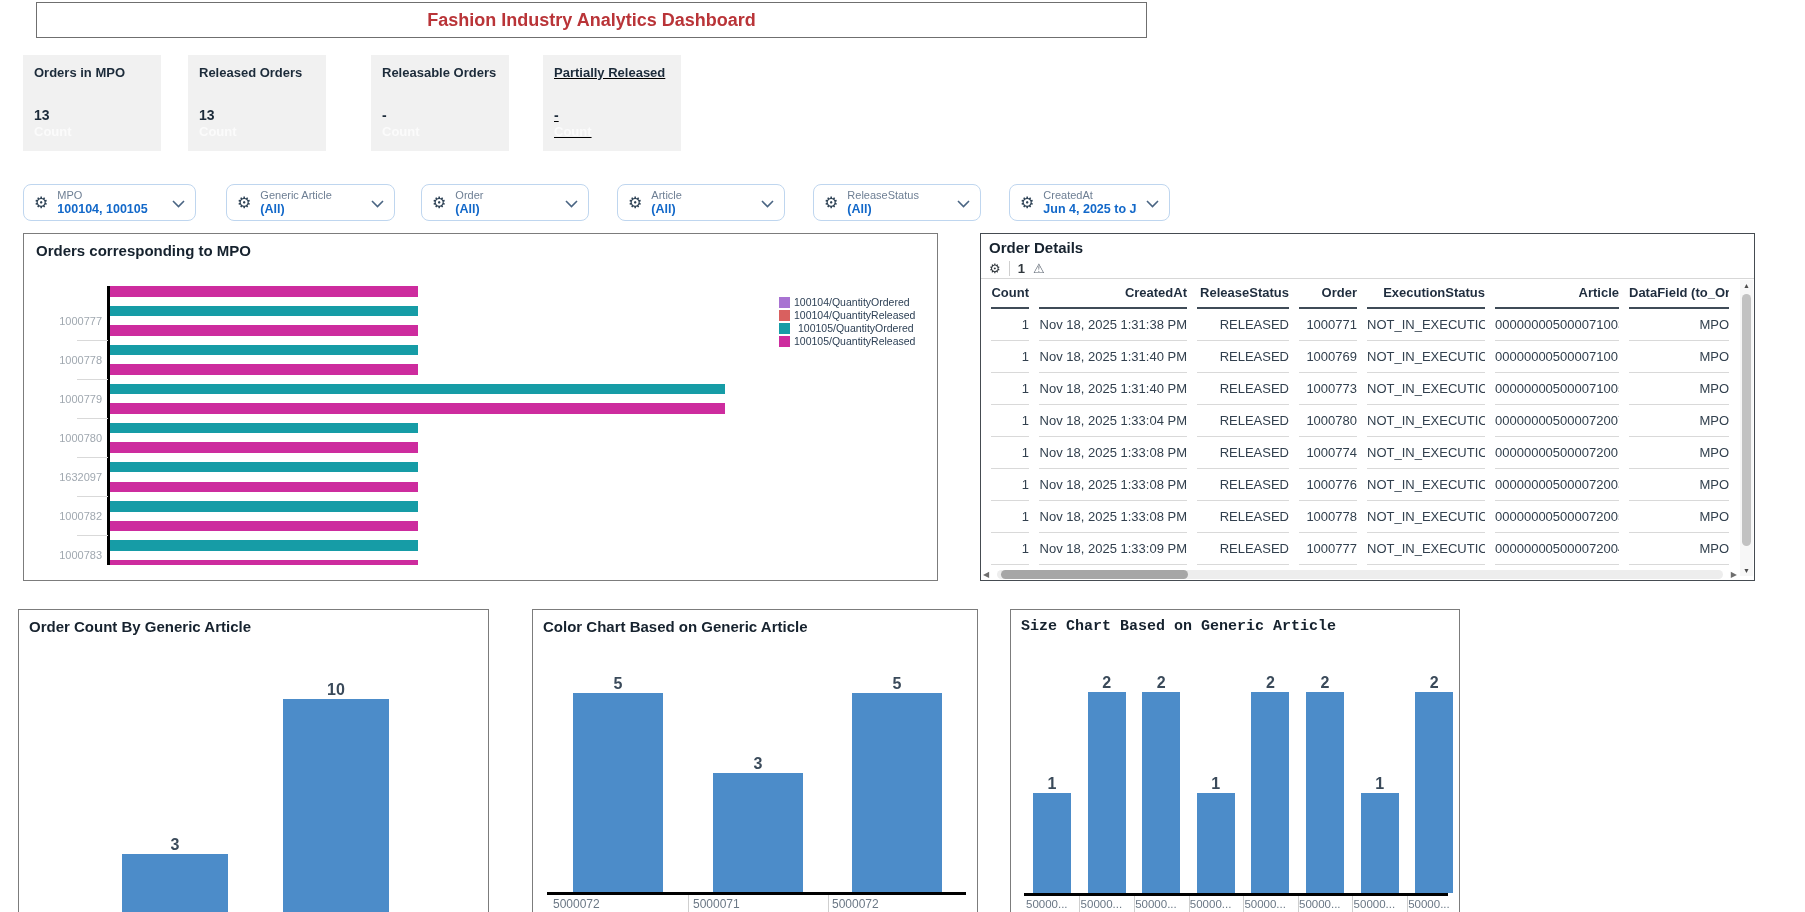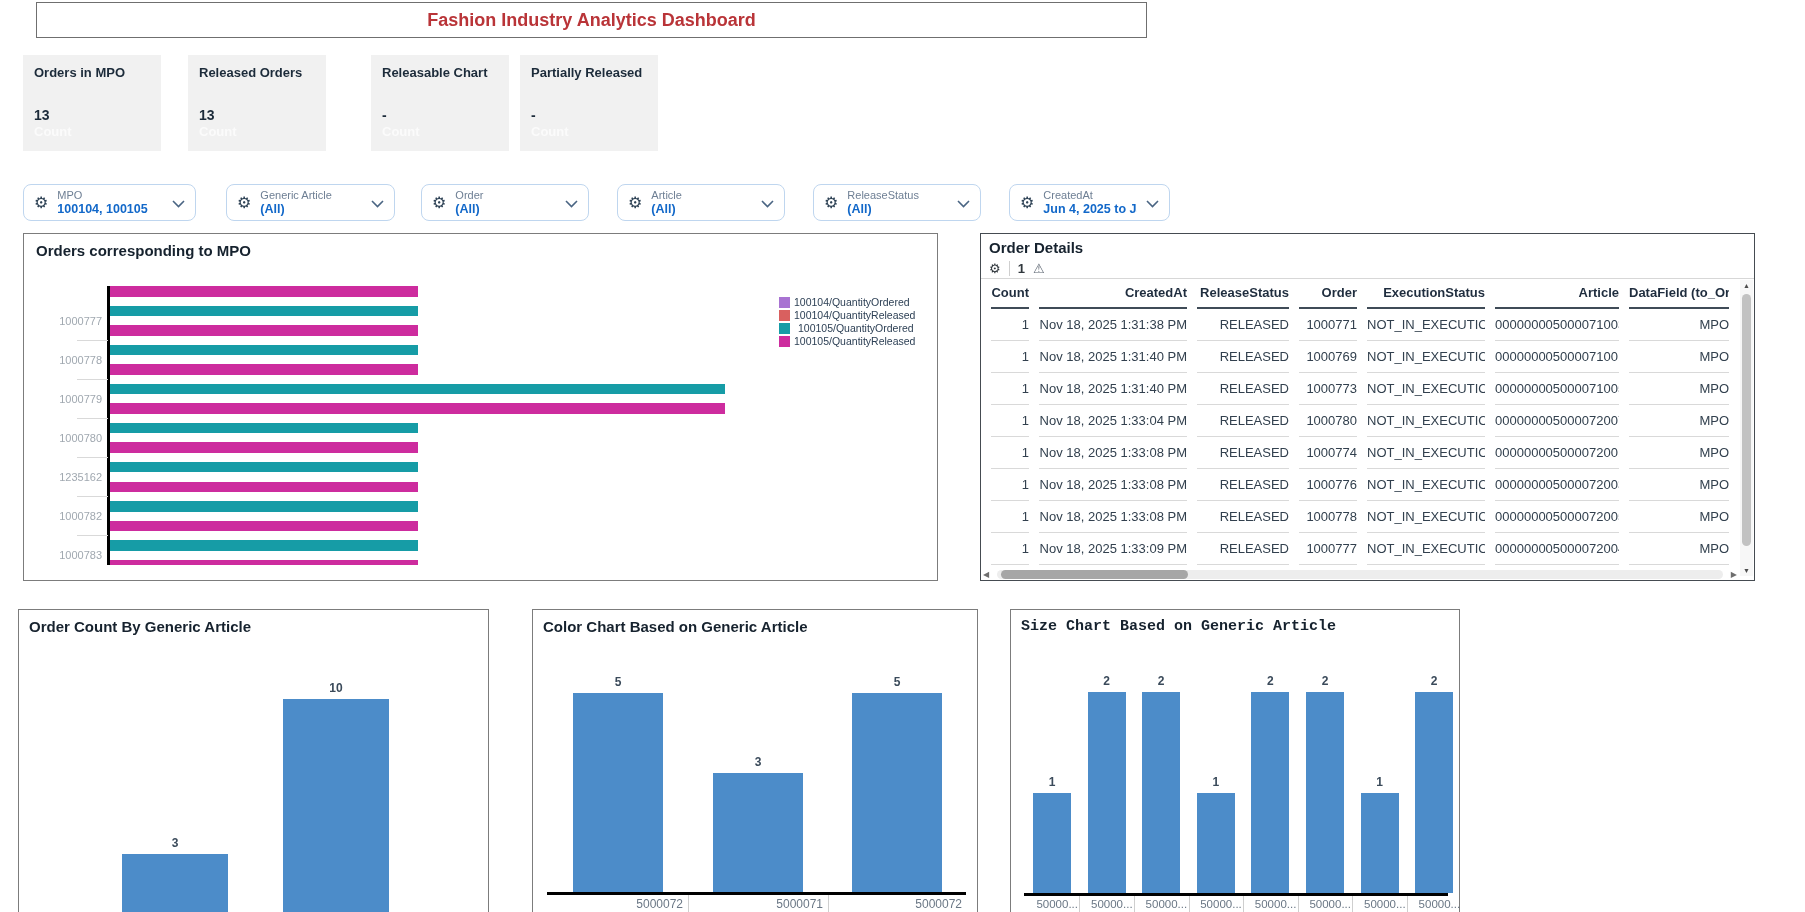--- a/index.html
+++ b/index.html
@@ -65,23 +65,23 @@
   #od-vsb .arr{position:absolute;left:0;width:13px;text-align:center;font-size:7px;color:#4d4d4d;cursor:pointer;}
   #od-vthumb{position:absolute;left:2px;top:14px;width:9px;height:252px;background:#c2c2c2;border-radius:5px;cursor:pointer;}
   #od-hsb{position:absolute;left:0;top:334px;width:758px;height:14px;}
   #od-hsb .arr{position:absolute;top:2px;font-size:8px;color:#6e6e6e;cursor:pointer;}
   #od-htrack{position:absolute;left:16px;top:2px;width:726px;height:9px;background:#ededed;border-radius:5px;cursor:pointer;}
   #od-hthumb{position:absolute;left:4px;top:0;width:187px;height:9px;background:#a6a6a6;border-radius:5px;cursor:pointer;}
 
   
   .vpanel{top:609px;height:316px;}
   .vbar{position:absolute;cursor:pointer;}
-  .vval{position:absolute;font-size:12px;font-weight:bold;color:#3a4a5a;text-align:center;}
+  .vval{position:absolute;font-size:16px;font-weight:bold;color:#3a4a5a;text-align:center;}
   .vaxis{position:absolute;height:3px;background:#000;}
-  .xlab{position:absolute;text-align:right;color:#6a7785;white-space:nowrap;overflow:hidden;}
+  .xlab{position:absolute;text-align:left;color:#6a7785;white-space:nowrap;overflow:hidden;}
   .xdiv{position:absolute;width:1px;height:18px;background:#cfcfcf;}
 </style>
 </head>
 <body>
 
 <div id="root">
 
   <div id="titlebar" class="abs">
     <span id="page-title">Fashion Industry Analytics Dashboard</span>
   </div>
@@ -91,25 +91,25 @@
         <div class="lbl">Orders in MPO</div>
         <div class="val">13</div>
         <div class="unit">Count</div>
       </div>
       <div class="kpi abs" style="left: 188px;">
         <div class="lbl">Released Orders</div>
         <div class="val">13</div>
         <div class="unit">Count</div>
       </div>
       <div class="kpi abs" style="left: 371px;">
-        <div class="lbl">Releasable Chart</div>
+        <div class="lbl">Releasable Orders</div>
         <div class="val">-</div>
         <div class="unit">Count</div>
       </div>
-      <div class="kpi abs" style="left: 520px;">
+      <div class="kpi abs" style="left: 543px; text-decoration: underline;">
         <div class="lbl">Partially Released</div>
         <div class="val">-</div>
         <div class="unit">Count</div>
       </div>
     </div>
 
   <div id="filter-row">
       <div class="chip abs" style="left: 23px; width: 173px;">
         <div class="gear">⚙</div>
         <div class="txt">
@@ -192,21 +192,21 @@
         <div class="hbar" style="top: 306.15px; width: 307.5px; background: rgb(22, 156, 166);"></div>
         <div class="hbar" style="top: 325.7px; width: 307.5px; background: rgb(205, 44, 158);"></div>
         <div class="ylab" style="top: 80.55px;">1000777</div>
         <div class="ytick" style="top: 105.65px;"></div>
         <div class="ylab" style="top: 119.65px;">1000778</div>
         <div class="ytick" style="top: 144.75px;"></div>
         <div class="ylab" style="top: 158.75px;">1000779</div>
         <div class="ytick" style="top: 183.85px;"></div>
         <div class="ylab" style="top: 197.85px;">1000780</div>
         <div class="ytick" style="top: 222.95px;"></div>
-        <div class="ylab" style="top: 236.95px;">1235162</div>
+        <div class="ylab" style="top: 236.95px;">1632097</div>
         <div class="ytick" style="top: 262.05px;"></div>
         <div class="ylab" style="top: 276.05px;">1000782</div>
         <div class="ytick" style="top: 301.15px;"></div>
         <div class="ylab" style="top: 315.15px;">1000783</div>
       </div>
     <div id="mpo-legend">
         <div class="leg-item abs" style="top: 62px;">
           <div class="leg-sw" style="background: rgb(168, 115, 210);"></div>
           <div class="leg-tx">100104/QuantityOrdered</div>
         </div>

